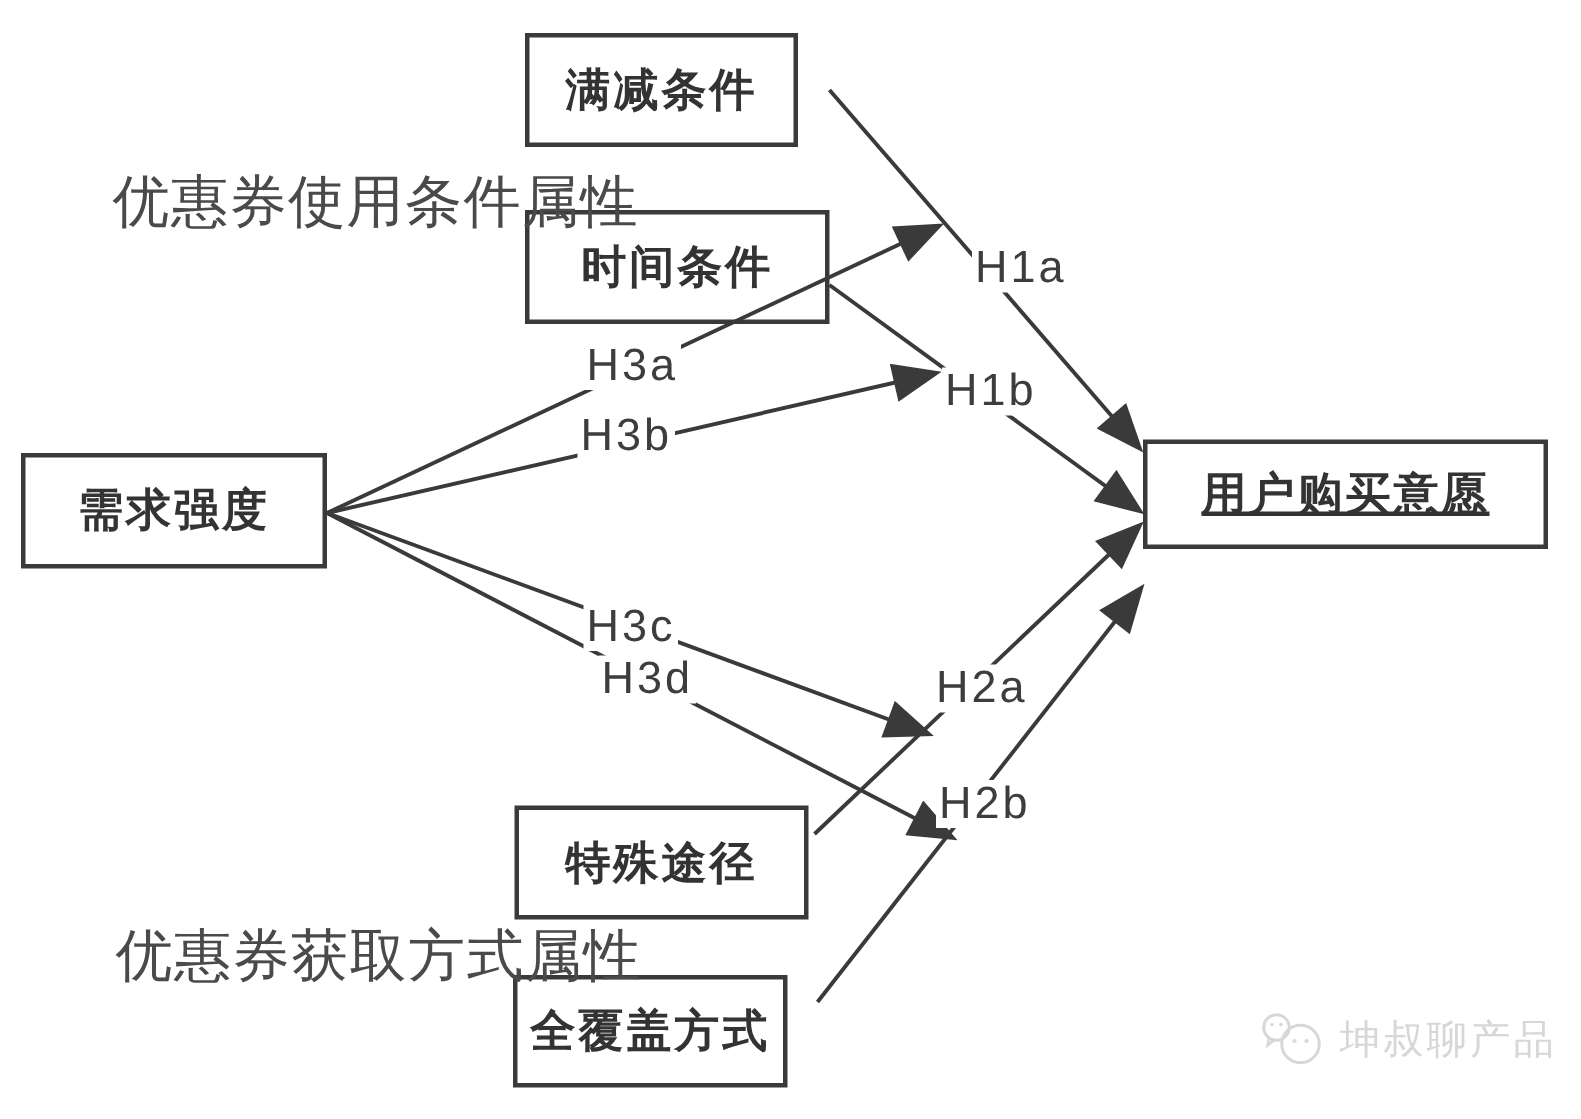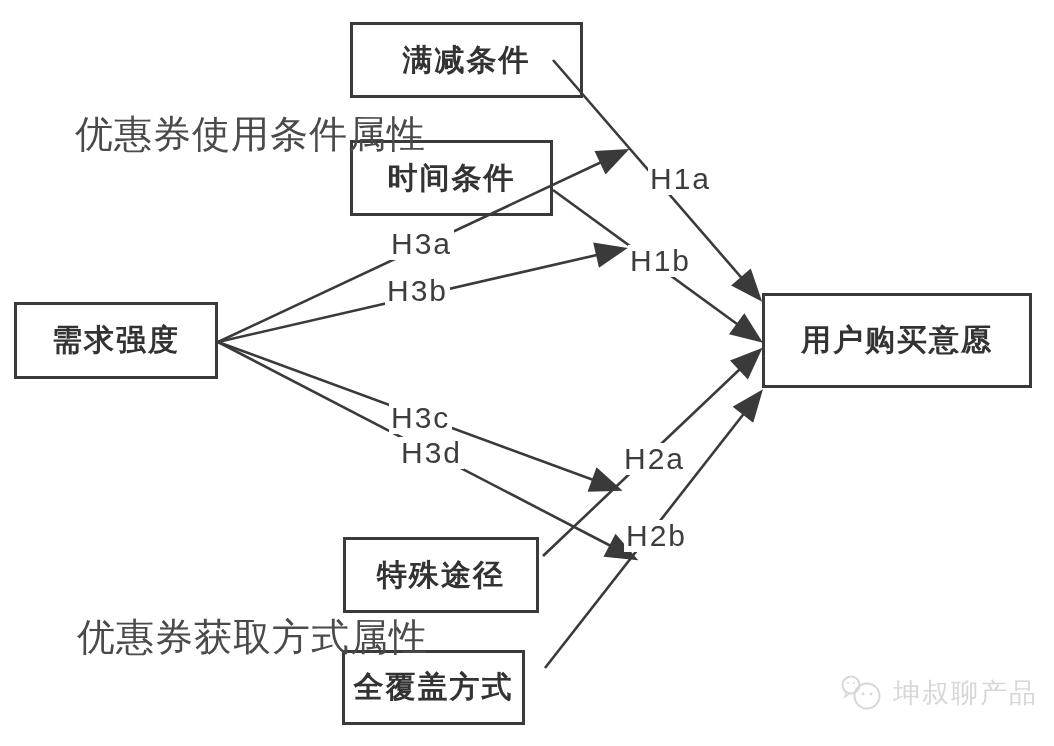--- a/index.html
+++ b/index.html
@@ -83,24 +83,24 @@
       <line x1="553" y1="190" x2="759" y2="340" stroke="#3a3a3a" stroke-width="2.6" marker-end="url(#ah)"></line>
       <line x1="543" y1="556" x2="759" y2="351" stroke="#3a3a3a" stroke-width="2.6" marker-end="url(#ah)"></line>
       <line x1="545" y1="668" x2="760" y2="393" stroke="#3a3a3a" stroke-width="2.6" marker-end="url(#ah)"></line>
       <line x1="218" y1="342" x2="625" y2="151" stroke="#3a3a3a" stroke-width="2.6" marker-end="url(#ah)"></line>
       <line x1="218" y1="342" x2="623" y2="249" stroke="#3a3a3a" stroke-width="2.6" marker-end="url(#ah)"></line>
       <line x1="218" y1="342" x2="618" y2="489" stroke="#3a3a3a" stroke-width="2.6" marker-end="url(#ah)"></line>
       <line x1="218" y1="342" x2="634" y2="558" stroke="#3a3a3a" stroke-width="2.6" marker-end="url(#ah)"></line>
     </svg>
 
   <div id="nodes-host">
-      <div class="node" style="left: 350px; top: 22px; width: 233px; height: 76px;">满减条件</div>
+      <div class="node" style="left: 350px; top: 22px; width: 182px; height: 76px;">满减条件</div>
       <div class="node" style="left: 350px; top: 140px; width: 203px; height: 76px;">时间条件</div>
       <div class="node" style="left: 14px; top: 302px; width: 204px; height: 77px;">需求强度</div>
-      <div class="node" style="left: 762px; top: 293px; width: 270px; height: 95px;">用户购买意愿</div>
+      <div class="node" style="left: 762px; top: 293px; width: 270px; height: 73px; text-decoration: underline;">用户购买意愿</div>
       <div class="node" style="left: 343px; top: 537px; width: 196px; height: 76px;">特殊途径</div>
       <div class="node" style="left: 342px; top: 650px; width: 183px; height: 75px;">全覆盖方式</div>
     </div>
   <div id="labels-host">
       <div class="group-label" style="left: 75px; top: 109px;">优惠券使用条件属性</div>
       <div class="group-label" style="left: 77px; top: 612px;">优惠券获取方式属性</div>
       <div class="edge-label" style="left: 628px; top: 163px; margin-left: 20px;">H1a</div>
       <div class="edge-label" style="left: 628px; top: 245px; text-align: right;">H1b</div>
       <div class="edge-label" style="left: 622px; top: 443px;">H2a</div>
       <div class="edge-label" style="left: 624px; top: 520px;">H2b</div>

